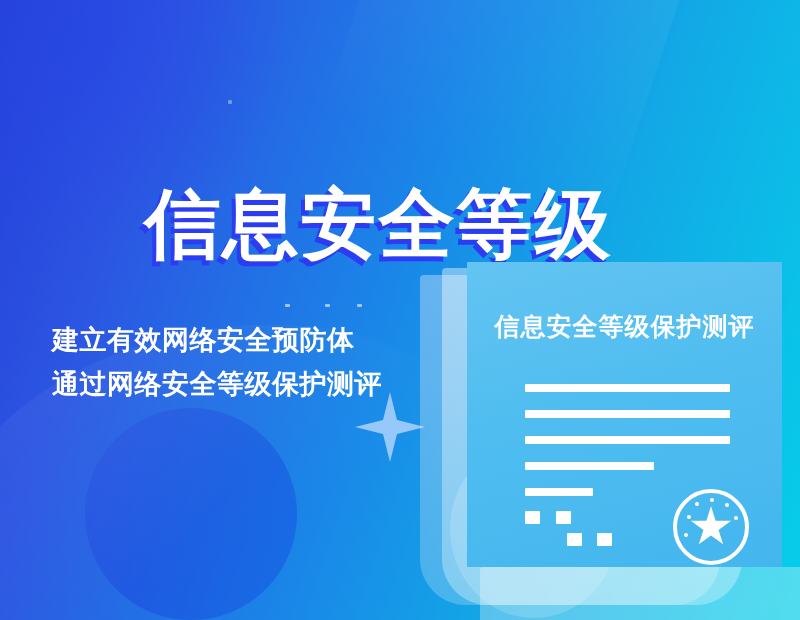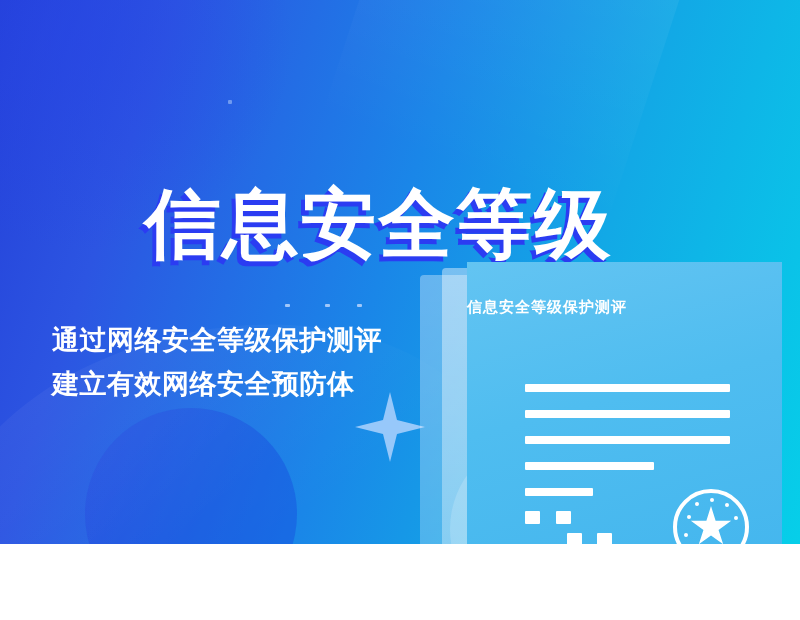--- a/index.html
+++ b/index.html
@@ -1,21 +1,21 @@
 <!DOCTYPE html>
 <html><head>
 <meta charset="utf-8">
 <style>
   html,body{margin:0;padding:0;}
   body{
     width:800px;height:620px;overflow:hidden;
     font-family:"Liberation Sans","DejaVu Sans",sans-serif;
   }
   #banner{
-    position:relative;width:800px;height:544px;overflow:hidden;
+    position:relative;width:800px;height:620px;overflow:hidden;
     background:linear-gradient(108deg,#2440d9 0%,#2c55e2 18%,#1a86e8 48%,#12a9e6 70%,#06cfe9 100%);
   }
 
   
   .bg-glow-tl{
     position:absolute;left:-140px;top:-180px;width:440px;height:440px;border-radius:50%;
     background:radial-gradient(circle,rgba(40,70,230,.55) 0%,rgba(40,70,230,0) 68%);
     pointer-events:none;
   }
   .bg-circle-big{
@@ -86,22 +86,22 @@
     background:rgba(255,255,255,.30);
     border-radius:3px 3px 0 0;
   }
 
   .card{
     position:absolute;left:57px;top:7px;width:315px;height:305px;
     background:linear-gradient(165deg,#63c4f2 0%,#4fbdf0 45%,#44b6ee 100%);
     box-shadow:0 0 0 0 rgba(0,0,0,0);
   }
   .card-title{
-    position:absolute;left:0;right:0;top:36px;text-align:left;
-    color:#ffffff;font-size:15px;font-weight:700;letter-spacing:1px;
+    position:absolute;left:0;right:0;top:48px;text-align:center;
+    color:#ffffff;font-size:25px;font-weight:700;letter-spacing:1px;
   }
   .card-lines{position:absolute;left:58px;top:122px;width:205px;}
   .cline{height:8px;background:#ffffff;border-radius:1px;margin-bottom:18px;}
   .cline.w100{width:100%;}
   .cline.w63{width:63%;}
   .cline.w33{width:33%;}
   .csq{position:absolute;width:15px;height:13px;background:#ffffff;border-radius:1px;}
 
   .seal{
     position:absolute;left:206px;top:227px;width:76px;height:76px;
@@ -129,22 +129,22 @@
   <div class="dot" style="left:285px;top:304px;width:5px;height:3px;"></div>
   <div class="dot" style="left:325px;top:304px;width:5px;height:3px;"></div>
   <div class="dot" style="left:357px;top:304px;width:5px;height:3px;"></div>
   <div class="dot" style="left:228px;top:100px;width:4px;height:4px;opacity:.5;"></div>
 
   <div class="headline">
     <span class="l1">信息安全等级</span>
   </div>
 
   <div class="subtitle">
+    <span>建立有效网络安全预防体</span>
     <span>通过网络安全等级保护测评</span>
-    <span>建立有效网络安全预防体</span>
   </div>
 
   <div class="doc-stack">
     <div class="sheet sheet-back"></div>
     <div class="sheet sheet-mid"></div>
     <div class="blob-circle"></div>
     <div class="bottom-band"></div>
 
     <div class="card">
       <div class="card-title">信息安全等级保护测评</div>

